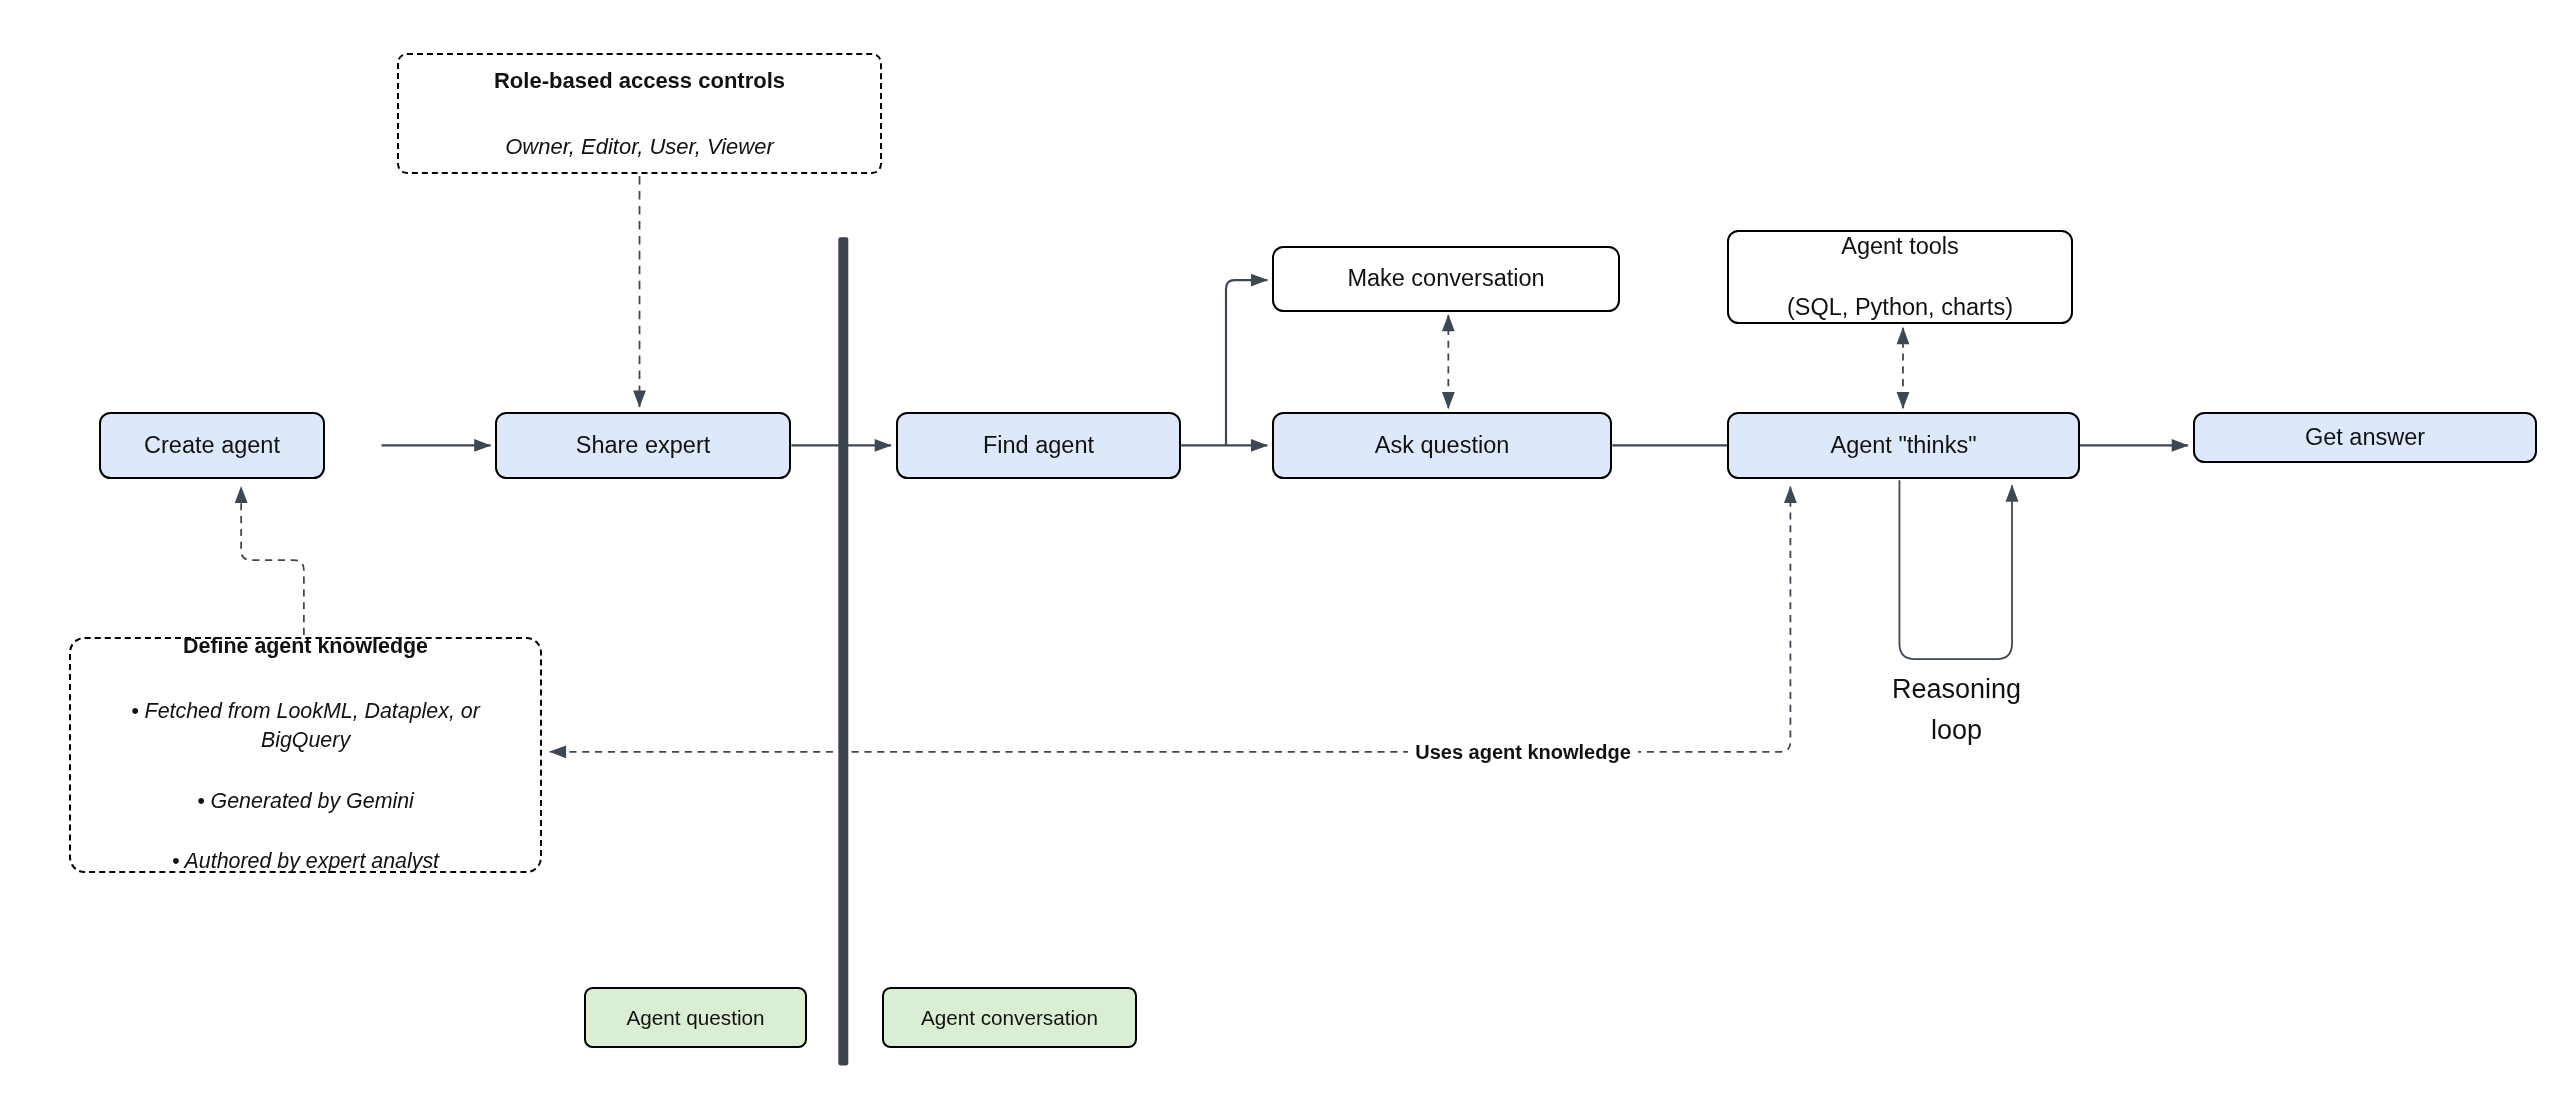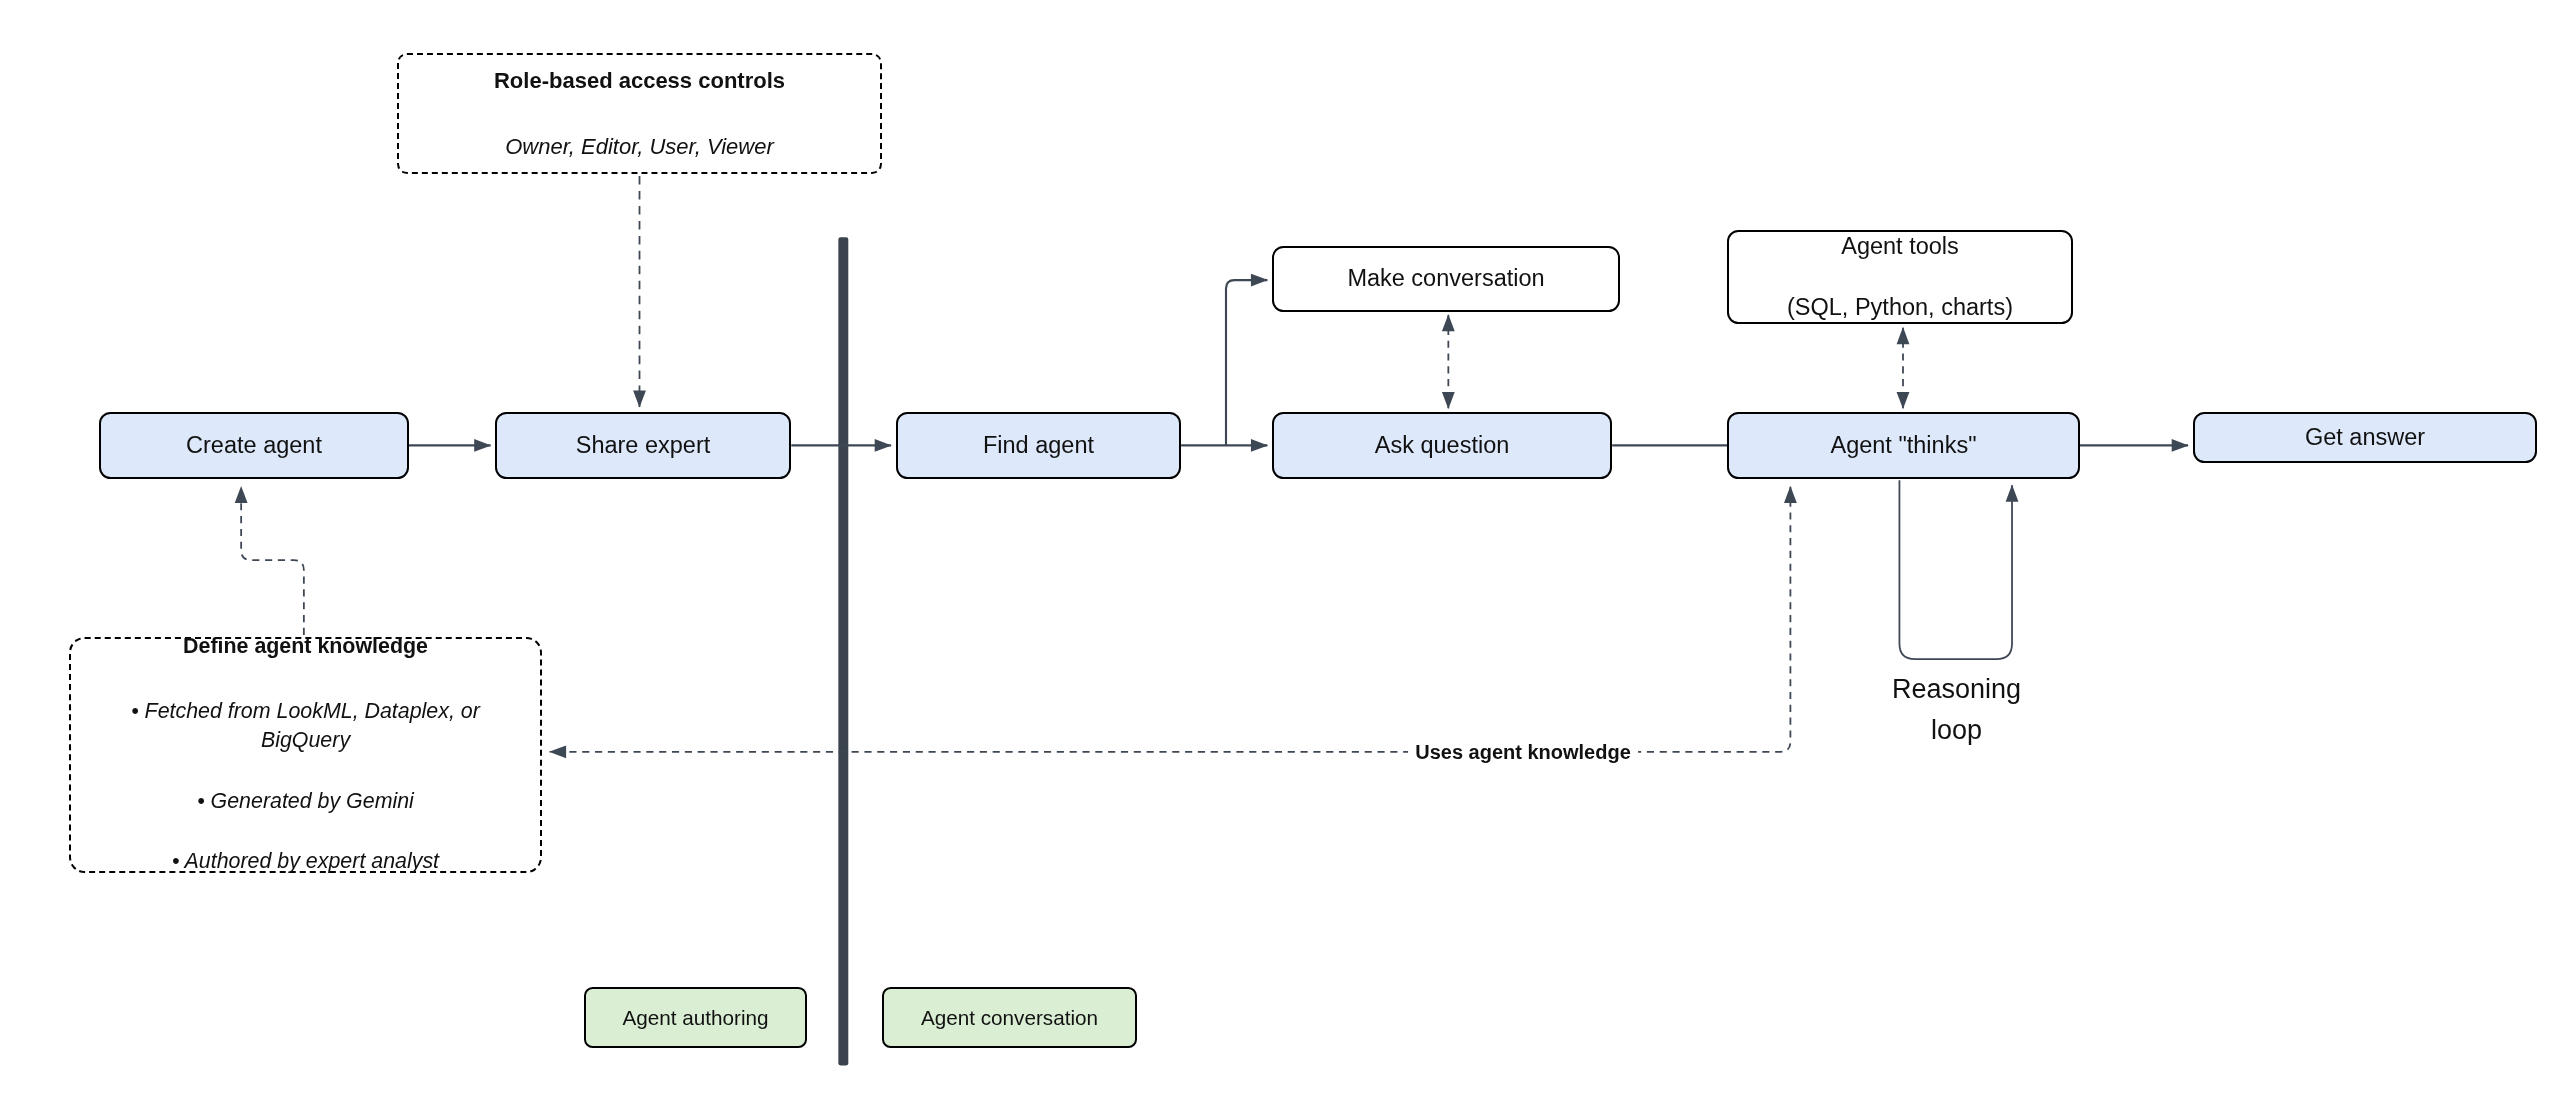--- a/index.html
+++ b/index.html
@@ -92,21 +92,21 @@
     <path d="M426 891 L426 800 Q426 786 412 786 L352 786 Q338 786 338 772 L338 683" stroke="var(--connector)" stroke-width="2.5" fill="none" stroke-dasharray="10 8" marker-end="url(#arrow)"></path>
 
     <path d="M2512 683 L2512 1041 Q2512 1055 2498 1055 L771 1055" stroke="var(--connector)" stroke-width="2.5" fill="none" stroke-dasharray="10 8" marker-start="url(#arrow)" marker-end="url(#arrow)"></path>
   </svg>
 
   <div class="node dashedbox role-box" style="left:397px;top:53px;width:485px;height:121px;">
     <div class="title">Role-based access controls</div>
     <div class="subtitle">Owner, Editor, User, Viewer</div>
   </div>
 
-  <div class="node" style="left:99px;top:412px;width:310px;height:67px;">
+  <div class="node" style="left:99px;top:412px;width:226px;height:67px;">
     <span>Create agent</span>
   </div>
 
   <div class="node" style="left:495px;top:412px;width:296px;height:67px;">
     <span>Share expert</span>
   </div>
 
   <div class="node" style="left:896px;top:412px;width:285px;height:67px;">
     <span>Find agent</span>
   </div>
@@ -137,21 +137,21 @@
     <div class="bullet">• Fetched from LookML, Dataplex, or BigQuery</div>
     <div class="bullet">• Generated by Gemini</div>
     <div class="bullet">• Authored by expert analyst</div>
   </div>
 
   <div class="loop-label" style="left:1885px;top:669px;width:143px;">Reasoning loop</div>
 
   <div class="inline-label" style="left:1523px;top:752px;">Uses agent knowledge</div>
 
   <div class="node green" style="left:584px;top:987px;width:223px;height:61px;">
-    <span>Agent authoring</span>
+    <span>Agent question</span>
   </div>
 
   <div class="node green" style="left:882px;top:987px;width:255px;height:61px;">
     <span>Agent conversation</span>
   </div>
 
 </div>
 
 
 </body></html>

